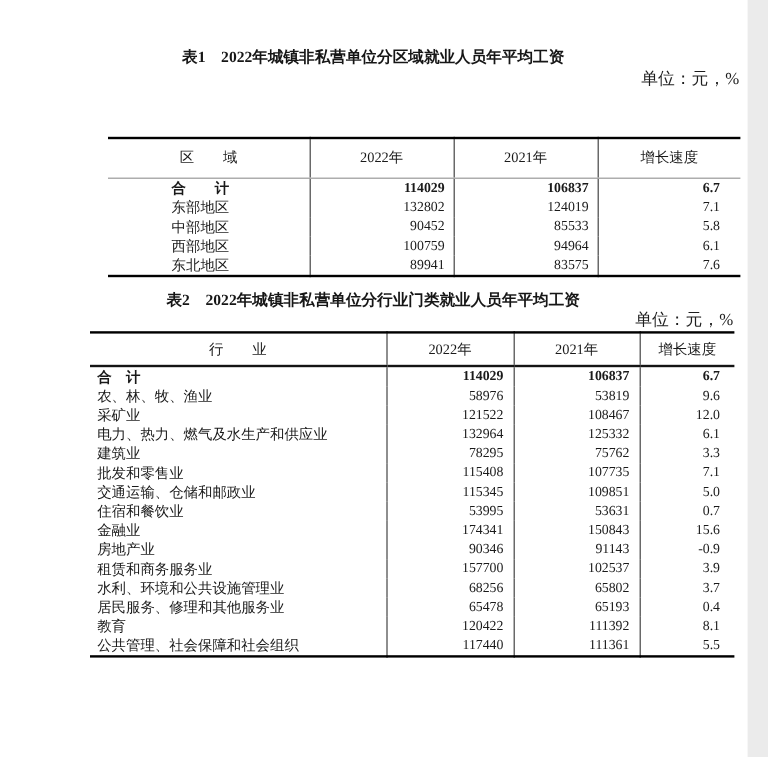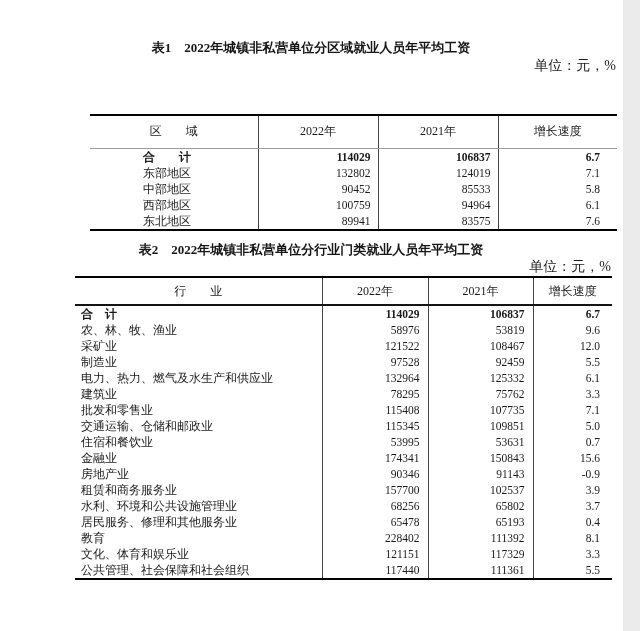--- a/index.html
+++ b/index.html
@@ -168,26 +168,20 @@
     <td class="c2 num">53819</td>
     <td class="c3 num">9.6</td>
   </tr>
         <tr>
     <td class="c0">采矿业</td>
     <td class="c1 num">121522</td>
     <td class="c2 num">108467</td>
     <td class="c3 num">12.0</td>
   </tr>
         <tr>
-    <td class="c0">制造业</td>
-    <td class="c1 num">97528</td>
-    <td class="c2 num">92459</td>
-    <td class="c3 num">5.5</td>
-  </tr>
-        <tr>
     <td class="c0">电力、热力、燃气及水生产和供应业</td>
     <td class="c1 num">132964</td>
     <td class="c2 num">125332</td>
     <td class="c3 num">6.1</td>
   </tr>
         <tr>
     <td class="c0">建筑业</td>
     <td class="c1 num">78295</td>
     <td class="c2 num">75762</td>
     <td class="c3 num">3.3</td>
@@ -235,29 +229,23 @@
     <td class="c3 num">3.7</td>
   </tr>
         <tr>
     <td class="c0">居民服务、修理和其他服务业</td>
     <td class="c1 num">65478</td>
     <td class="c2 num">65193</td>
     <td class="c3 num">0.4</td>
   </tr>
         <tr>
     <td class="c0">教育</td>
-    <td class="c1 num">228402</td>
+    <td class="c1 num">120422</td>
     <td class="c2 num">111392</td>
     <td class="c3 num">8.1</td>
-  </tr>
-        <tr>
-    <td class="c0">文化、体育和娱乐业</td>
-    <td class="c1 num">121151</td>
-    <td class="c2 num">117329</td>
-    <td class="c3 num">3.3</td>
   </tr>
         <tr>
     <td class="c0">公共管理、社会保障和社会组织</td>
     <td class="c1 num">117440</td>
     <td class="c2 num">111361</td>
     <td class="c3 num">5.5</td>
   </tr>
       </tbody>
   </table>
 </div>

